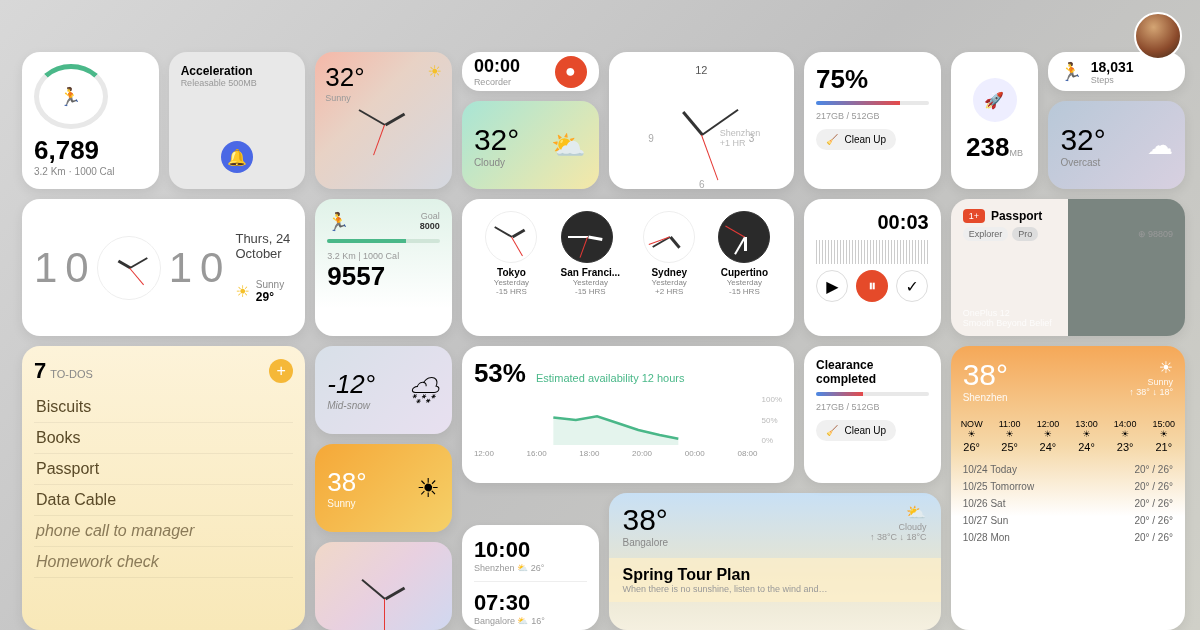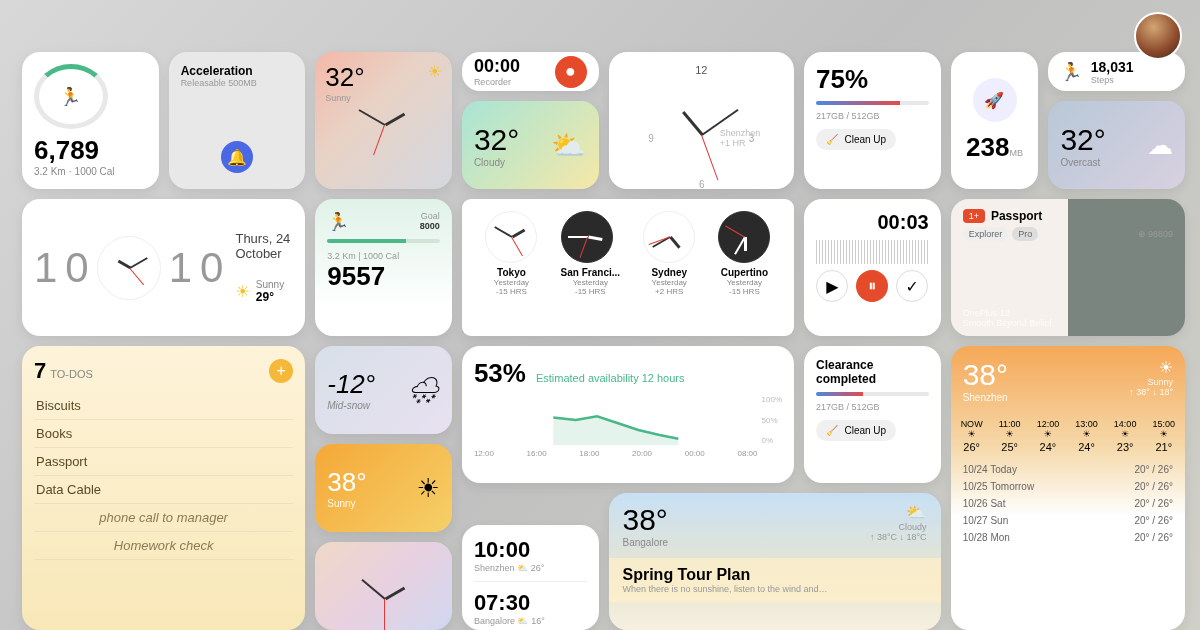--- a/index.html
+++ b/index.html
@@ -16,21 +16,21 @@
 .c-cloudy32 { grid-column: 10/13; grid-row: 2/4; background: linear-gradient(135deg,#a8e5d5 0%,#f5e8a8 100%); display: flex; align-items: center; justify-content: space-between; }
 .c-bigclock { grid-column: 13/17; grid-row: 1/4; }
 .c-storage75 { grid-column: 17/20; grid-row: 1/4; }
 .c-rocket238 { grid-column: 20/22; grid-row: 1/4; display: flex; flex-direction: column; align-items: center; justify-content: center; }
 .c-steps18k { grid-column: 22/25; grid-row: 1/2; display: flex; align-items: center; gap: 8px; }
 .c-overcast { grid-column: 22/25; grid-row: 2/4; background: linear-gradient(135deg,#b8c8d8 0%,#d8d0e0 100%); display: flex; align-items: center; justify-content: space-between; }
 
 
 .c-oct24 { grid-column: 1/7; grid-row: 4/7; display: flex; gap: 12px; align-items: center; }
 .c-goal { grid-column: 7/10; grid-row: 4/7; background: linear-gradient(180deg,#e0f2e8,#fff 80%); }
-.c-worldclock { grid-column: 10/17; grid-row: 4/7; border-radius: 9px; }
+.c-worldclock { grid-column: 10/17; grid-row: 4/7; }
 .c-rec2 { grid-column: 17/20; grid-row: 4/7; }
 .c-oneplus { grid-column: 20/25; grid-row: 4/7; padding: 0; background: linear-gradient(90deg,#f5f0ec 50%,#7a8580 50%); }
 
 
 .c-todos { grid-column: 1/7; grid-row: 7/13; background: linear-gradient(180deg,#fdf3d9 0%,#f8e8b8 100%); }
 .c-midsnow { grid-column: 7/10; grid-row: 7/9; background: linear-gradient(135deg,#d8e0e8,#e8e0f0); display: flex; align-items: center; justify-content: space-between; font-style: italic; }
 .c-sunny38 { grid-column: 7/10; grid-row: 9/11; background: linear-gradient(135deg,#f5a838,#f5d068); display: flex; align-items: center; justify-content: space-between; }
 .c-analog2 { grid-column: 7/10; grid-row: 11/13; background: linear-gradient(135deg,#f0d8c8,#e8d0e0,#d0d8f0); }
 .c-battery { grid-column: 10/17; grid-row: 7/10; }
 .c-dualclock { grid-column: 10/13; grid-row: 10/13; margin-top: 32px; }
@@ -58,22 +58,22 @@
 .clock-dark .hand.h, .clock-dark .hand.m { background: #fff; }
 .bar { height: 4px; border-radius: 2px; background: #e8e8e8; margin: 6px 0; overflow: hidden; }
 .bar .fill { height: 100%; background: linear-gradient(90deg,#4a88e5,#e54a4a); }
 .wc-row { display: flex; justify-content: space-around; }
 .wc-item { text-align: center; font-size: 9px; }
 .wc-item .city { font-weight: 600; font-size: 10px; margin-top: 4px; }
 .wc-item .sub { font-size: 8px; }
 .todos-h { display: flex; align-items: center; justify-content: space-between; margin-bottom: 8px; }
 .todos-h .n { font-size: 22px; font-weight: 600; }
 .todos-h .t { font-size: 11px; color: #888; margin-left: 4px; }
-.todo-it { font-size: 13px; padding: 6px 2px; color: #5a4a28; border-bottom: 1px solid rgba(0,0,0,0.05); }
-.todo-it.em { font-style: italic; color: #8a7a58; text-align: center; }
+.todo-it { font-size: 16px; padding: 6px 2px; color: #5a4a28; border-bottom: 1px solid rgba(0,0,0,0.05); }
+.todo-it.em { font-style: italic; color: #8a7a58; }
 .fc-top { padding: 12px; }
 .fc-hourly { display: flex; justify-content: space-between; padding: 4px 10px; }
 .fc-h { text-align: center; font-size: 9px; }
 .fc-h .t { font-size: 11px; margin-top: 2px; }
 .fc-daily { padding: 4px 12px; }
 .fc-day { display: flex; justify-content: space-between; font-size: 10px; padding: 3px 0; color: #666; }
 .wave { height: 24px; background: repeating-linear-gradient(90deg,#999 0,#999 1px,transparent 1px,transparent 3px); opacity: 0.5; margin: 6px 0; }
 .rec-btns { display: flex; gap: 8px; justify-content: center; }
 .op-head { padding: 10px 12px 4px; display: flex; align-items: center; gap: 6px; }
 .op-badge { background: #e54a2a; color: #fff; font-size: 9px; padding: 2px 6px; border-radius: 4px; }

